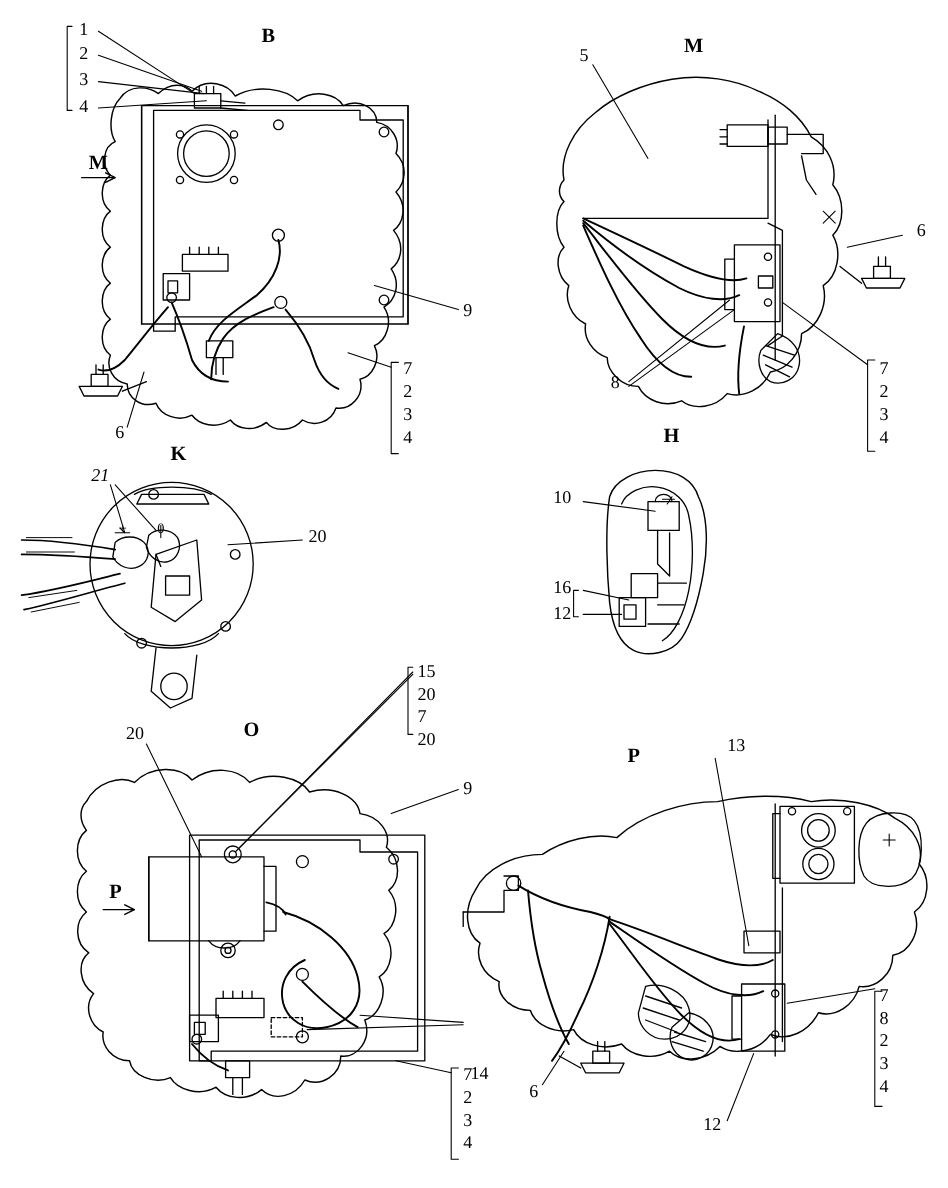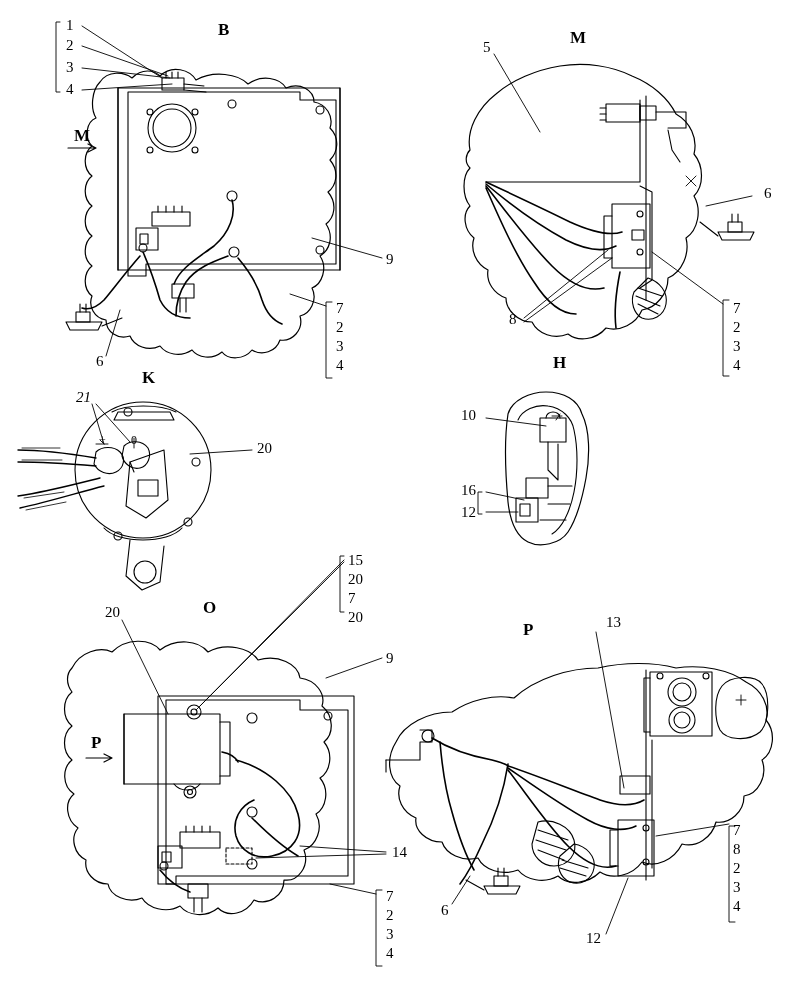--- a/index.html
+++ b/index.html
@@ -325,21 +325,21 @@
 <div class="lbl num" style="left:483px;top:40px;">5</div>
 <div class="lbl num" style="left:764px;top:186px;">6</div>
 <div class="lbl num" style="left:509px;top:312px;">8</div>
 <div class="lbl num" style="left:76px;top:390px;font-style:italic;">21</div>
 <div class="lbl num" style="left:257px;top:441px;">20</div>
 <div class="lbl num" style="left:461px;top:408px;">10</div>
 <div class="lbl num" style="left:461px;top:483px;">16</div>
 <div class="lbl num" style="left:461px;top:505px;">12</div>
 <div class="lbl num" style="left:105px;top:605px;">20</div>
 <div class="lbl num" style="left:386px;top:651px;">9</div>
-<div class="lbl num" style="left:392px;top:845px;">14</div>
+<div class="lbl num" style="left:392px;top:888px;">14</div>
 <div class="lbl num" style="left:606px;top:615px;">13</div>
 <div class="lbl num" style="left:441px;top:903px;">6</div>
 <div class="lbl num" style="left:586px;top:931px;">12</div>
 
 <div class="stack" style="left:336px;top:299px;">
   <div>7</div>
   <div>2</div>
   <div>3</div>
   <div>4</div>
 </div>

